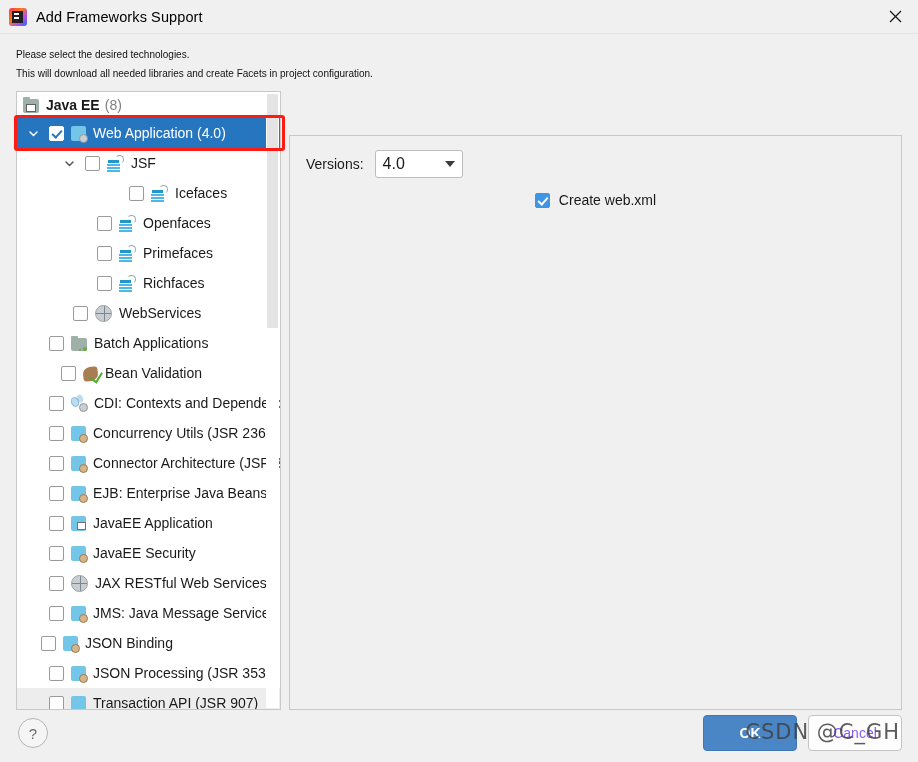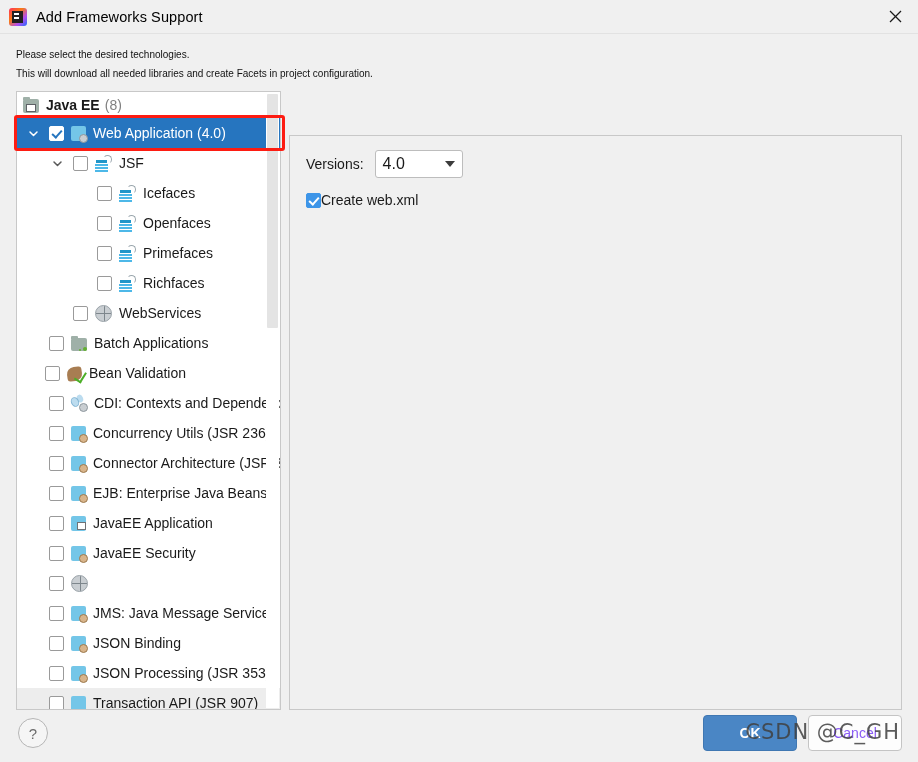--- a/index.html
+++ b/index.html
@@ -419,20 +419,22 @@
   }
   .combo-arrow {
     width: 0; height: 0;
     border-left: 5px solid transparent;
     border-right: 5px solid transparent;
     border-top: 6px solid #3c3c3c;
   }
   .check-row {
     display: flex;
     align-items: center;
+    gap: 9px;
+    justify-content: center;
   }
   .check-row .cb { margin-right: 0; }
   .check-label { font-size: 14px; }
 
   
   .footer {
     position: absolute;
     left: 0; right: 0;
     bottom: 0;
     height: 58px;
@@ -526,32 +528,32 @@
           <span class="twisty">
             <svg width="11" height="11" viewBox="0 0 11 11" aria-hidden="true">
               <polyline points="2,4 5.5,7.5 9,4" fill="none" stroke="#ffffff" stroke-width="1.5" stroke-linecap="round" stroke-linejoin="round"></polyline>
             </svg>
           </span>
           <span style="width: 8px; flex: 0 0 auto;"></span>
           <span class="cb checked"></span>
           <span class="ticon ic-web"></span>
           <span class="tlabel">Web Application (4.0)</span>
         </div>
-        <div class="tree-row" style="padding-left: 32px;">
+        <div class="tree-row" style="padding-left: 32px; margin-left: 12px;">
           <span class="twisty">
             <svg width="11" height="11" viewBox="0 0 11 11" aria-hidden="true">
               <polyline points="2,4 5.5,7.5 9,4" fill="none" stroke="#5a5a5a" stroke-width="1.5" stroke-linecap="round" stroke-linejoin="round"></polyline>
             </svg>
           </span>
           <span style="width: 8px; flex: 0 0 auto;"></span>
           <span class="cb"></span>
           <span class="ticon ic-jsf"></span>
           <span class="tlabel">JSF</span>
         </div>
-        <div class="tree-row" style="padding-left: 56px; align-items: center;">
+        <div class="tree-row" style="padding-left: 88px; align-items: center;">
           <span class="twisty empty"></span>
           <span style="width: 8px; flex: 0 0 auto;"></span>
           <span class="cb"></span>
           <span class="ticon ic-jsf"></span>
           <span class="tlabel">Icefaces</span>
         </div>
         <div class="tree-row" style="padding-left: 56px;">
           <span class="twisty empty"></span>
           <span style="width: 8px; flex: 0 0 auto;"></span>
           <span class="cb"></span>
@@ -579,21 +581,21 @@
           <span class="ticon ic-globe"></span>
           <span class="tlabel">WebServices</span>
         </div>
         <div class="tree-row" style="padding-left: 8px; align-items: center;">
           <span class="twisty empty"></span>
           <span style="width: 8px; flex: 0 0 auto;"></span>
           <span class="cb"></span>
           <span class="ticon ic-folder"></span>
           <span class="tlabel">Batch Applications</span>
         </div>
-        <div class="tree-row" style="padding-left: 4px;">
+        <div class="tree-row" style="padding-left: 20px;">
           <span class="twisty empty"></span>
           <span style="width: 8px; flex: 0 0 auto;"></span>
           <span class="cb"></span>
           <span class="ticon ic-bean"></span>
           <span class="tlabel">Bean Validation</span>
         </div>
         <div class="tree-row" style="padding-left: 8px;">
           <span class="twisty empty"></span>
           <span style="width: 8px; flex: 0 0 auto;"></span>
           <span class="cb"></span>
@@ -633,29 +635,30 @@
           <span style="width: 8px; flex: 0 0 auto;"></span>
           <span class="cb"></span>
           <span class="ticon ic-java"></span>
           <span class="tlabel">JavaEE Security</span>
         </div>
         <div class="tree-row" style="padding-left: 8px;">
           <span class="twisty empty"></span>
           <span style="width: 8px; flex: 0 0 auto;"></span>
           <span class="cb"></span>
           <span class="ticon ic-globe"></span>
+          <span class="tlabel">JAX RESTful Web Services</span>
         </div>
         <div class="tree-row" style="padding-left: 8px;">
           <span class="twisty empty"></span>
           <span style="width: 8px; flex: 0 0 auto;"></span>
           <span class="cb"></span>
           <span class="ticon ic-java"></span>
           <span class="tlabel">JMS: Java Message Service</span>
         </div>
-        <div class="tree-row" style="padding-left: 8px;">
+        <div class="tree-row" style="">
           <span class="twisty empty"></span>
           <span style="width: 8px; flex: 0 0 auto;"></span>
           <span class="cb"></span>
           <span class="ticon ic-java"></span>
           <span class="tlabel">JSON Binding</span>
         </div>
         <div class="tree-row" style="padding-left: 8px;">
           <span class="twisty empty"></span>
           <span style="width: 8px; flex: 0 0 auto;"></span>
           <span class="cb"></span>

